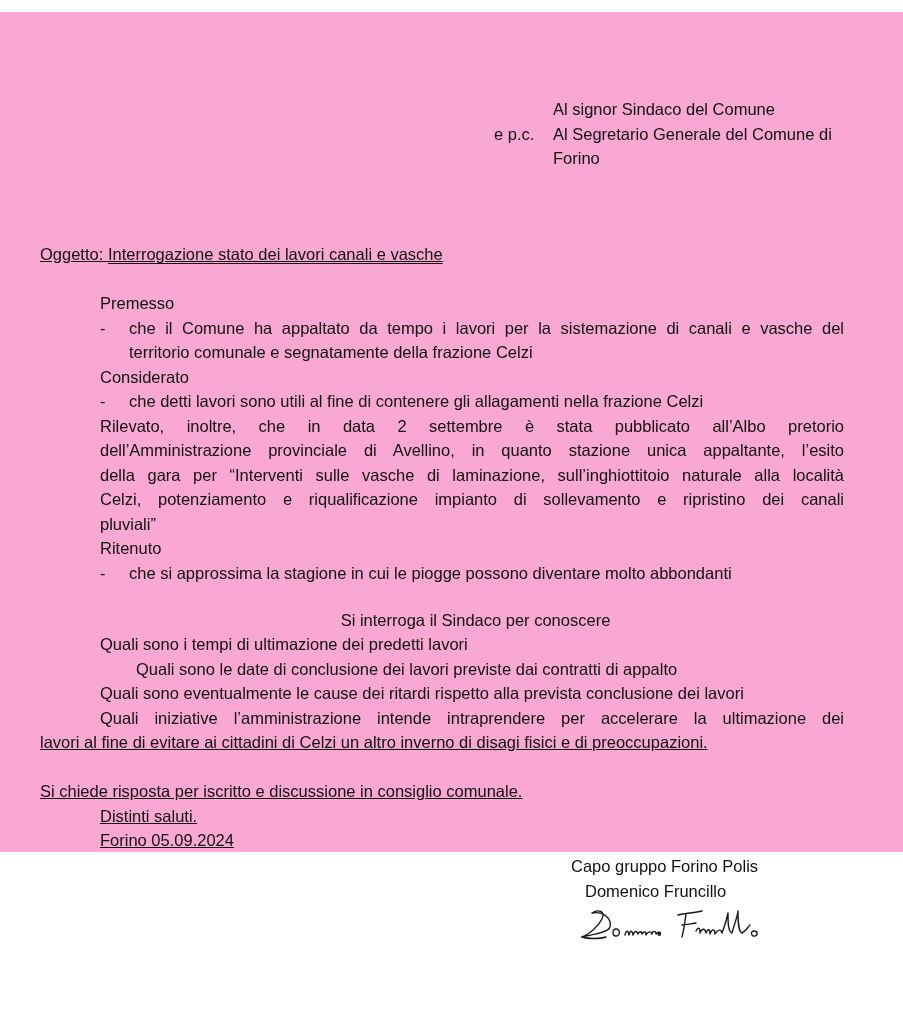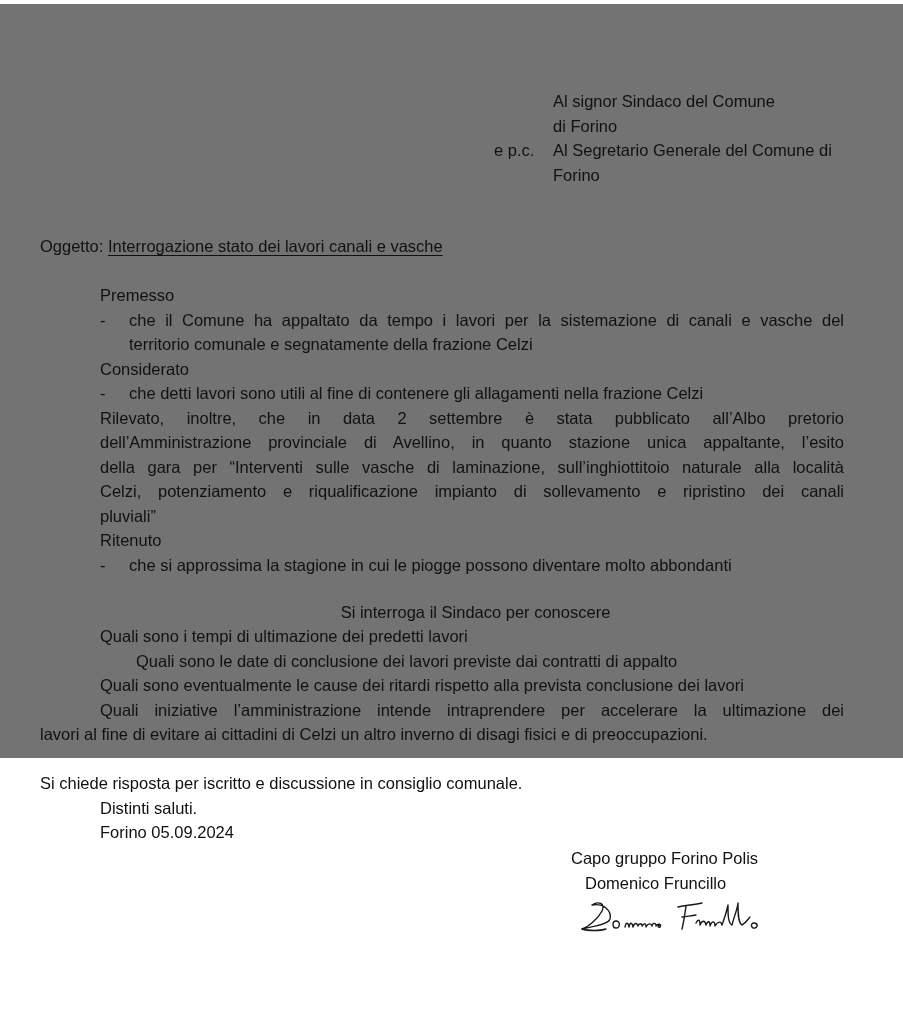--- a/index.html
+++ b/index.html
@@ -11,25 +11,25 @@
       width: 903px;
       height: 1018px;
       position: relative;
       overflow: hidden;
       color: #111111;
       font-family: "Liberation Sans", "DejaVu Sans", sans-serif;
       font-size: 16.5px;
     }
     .page {
       position: absolute;
-      left: 0; top: 4px;
-      width: 903px; height: 754px;
-      background: #737373;
+      left: 0; top: 12px;
+      width: 903px; height: 840px;
+      background: #f9a8d4;
     }
-    .abs { position: absolute; white-space: nowrap; line-height: 24.5px; }
+    .abs { position: absolute; white-space: nowrap; line-height: 24.5px; text-decoration: underline; }
     .addr-block { position: absolute; left: 453px; top: 85px; }
     .addr-row { display: flex; line-height: 24.5px; height: 24.5px; }
     .addr-label { width: 59px; text-align: left; margin-left: 41px; }
     .addr-text { white-space: nowrap; }
 
     .subject { left: 40px; top: 230px; }
     .subject-title { text-decoration: underline; text-underline-offset: 3px; }
 
     .body-block { position: absolute; left: 100px; width: 744px; }
     .line { line-height: 24.5px; height: 24.5px; white-space: nowrap; }
@@ -70,24 +70,20 @@
   </style>
 </head>
 <body>
 
 <div class="page">
 
   <div class="addr-block">
     <div class="addr-row">
       <span class="addr-label"></span>
       <span class="addr-text">Al signor Sindaco del Comune</span>
-    </div>
-    <div class="addr-row">
-      <span class="addr-label"></span>
-      <span class="addr-text">di Forino</span>
     </div>
     <div class="addr-row">
       <span class="addr-label">e p.c.</span>
       <span class="addr-text">Al Segretario Generale del Comune di</span>
     </div>
     <div class="addr-row">
       <span class="addr-label"></span>
       <span class="addr-text">Forino</span>
     </div>
   </div>

